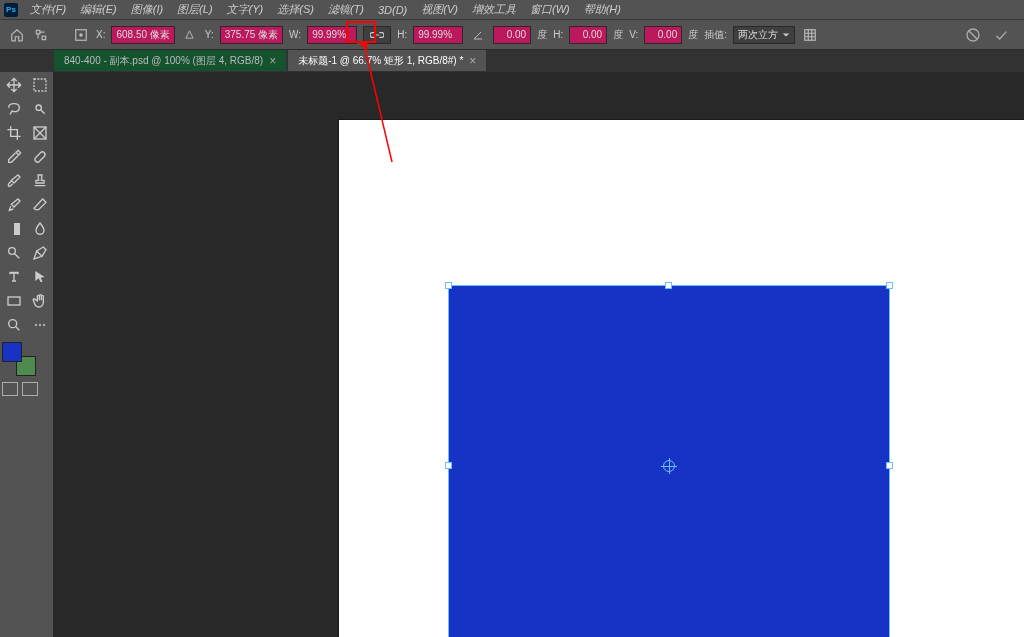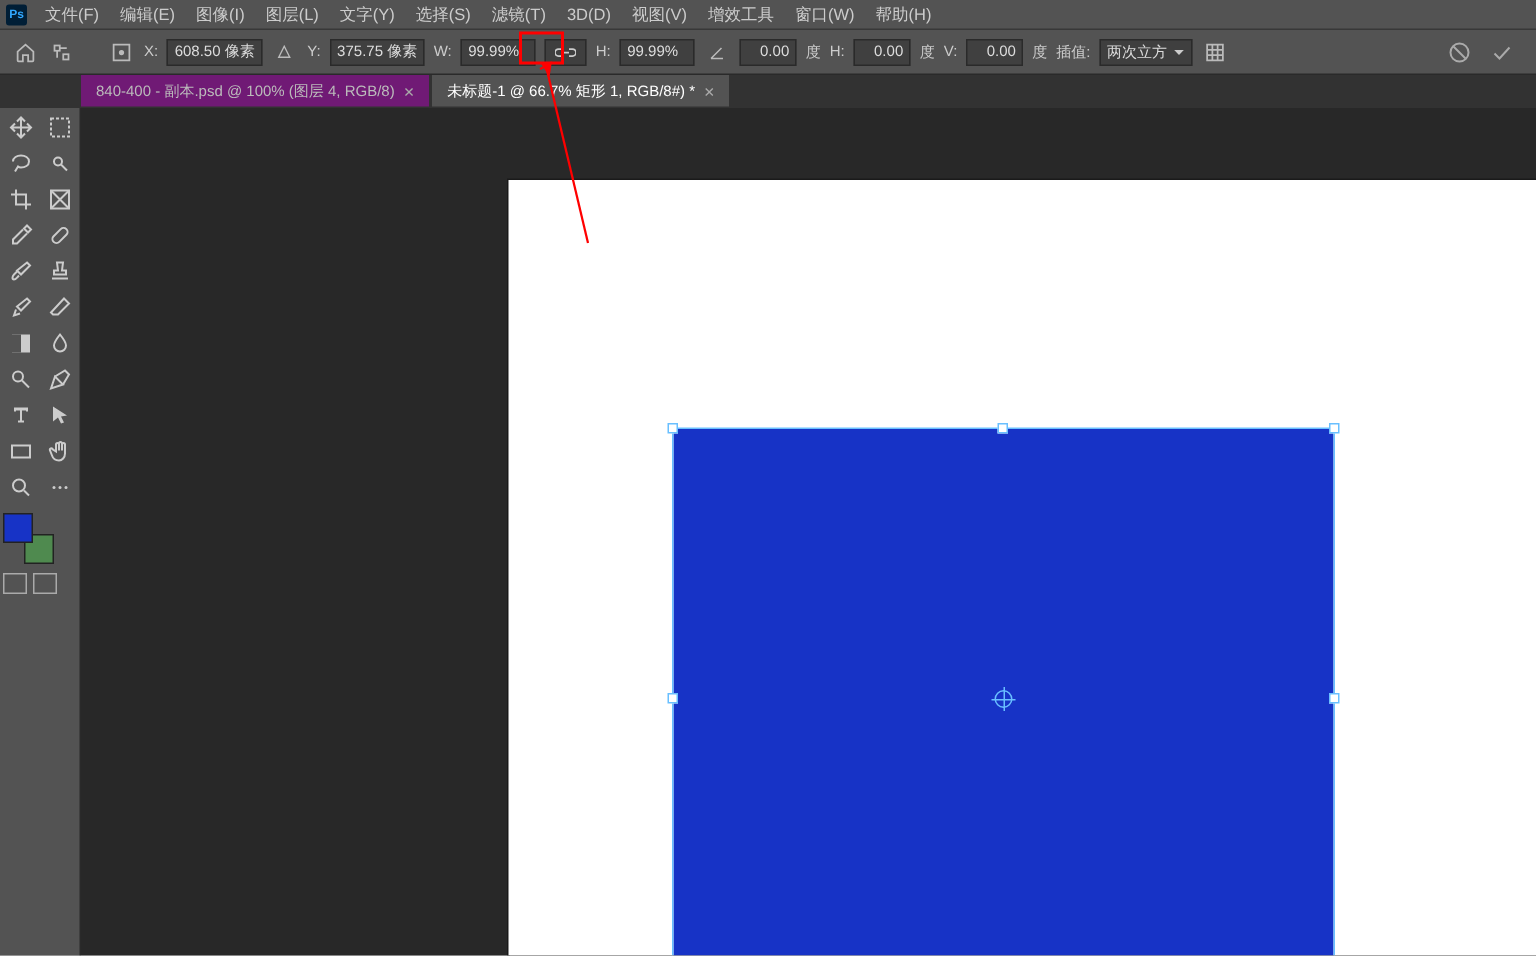--- a/index.html
+++ b/index.html
@@ -26,21 +26,21 @@
     .ps-badge {
       width: 14px; height: 14px;
       background: #001e36;
       color: #31a8ff;
       font-size: 8px;
       font-weight: bold;
       display: flex; align-items: center; justify-content: center;
       border-radius: 2px;
       margin-right: 4px;
     }
-    .menu-item { padding: 2px 6px; cursor: default; }
+    .menu-item { padding: 2px 6px; cursor: default; font-style: italic; }
 
     .optionsbar {
       height: 30px;
       background: #535353;
       display: flex;
       align-items: center;
       padding: 0 8px;
       gap: 6px;
       border-bottom: 1px solid #2a2a2a;
       font-size: 10px;
@@ -48,21 +48,21 @@
     }
     .opt-icon {
       width: 18px; height: 18px;
       display: flex; align-items: center; justify-content: center;
       color: #bbbbbb;
     }
     .opt-icon svg, .tool svg { display: block; }
     .opt-label { color: #cccccc; }
     .opt-val {
       min-width: 50px; height: 18px;
-      background: #404040; border: 1px solid #2a2a2a;
+      background: #be185d; border: 1px solid #2a2a2a;
       color: #ddd; padding: 0 4px; line-height: 16px;
       display: inline-block;
     }
     .opt-val.narrow { min-width: 38px; text-align: right; }
     .link-btn {
       width: 28px; height: 18px;
       background: #3f3f3f; border: 1px solid #2a2a2a;
       display: flex; align-items: center; justify-content: center;
     }
     .highlight-annotation {
@@ -89,21 +89,21 @@
       height: 22px;
       background: #323232;
       display: flex;
       align-items: flex-end;
       padding-left: 54px;
       gap: 2px;
     }
     .doc-tab {
       height: 22px;
       padding: 0 10px;
-      background: #701a75;
+      background: #14532d;
       color: #bbbbbb;
       border-bottom: 1px solid #323232;
       display: flex; align-items: center; gap: 6px;
       font-size: 10px;
     }
     .doc-tab.active { background: #535353; color: #ffffff; }
     .close-x { color: #aaa; font-size: 12px; }
 
     .workspace {
       position: absolute;

